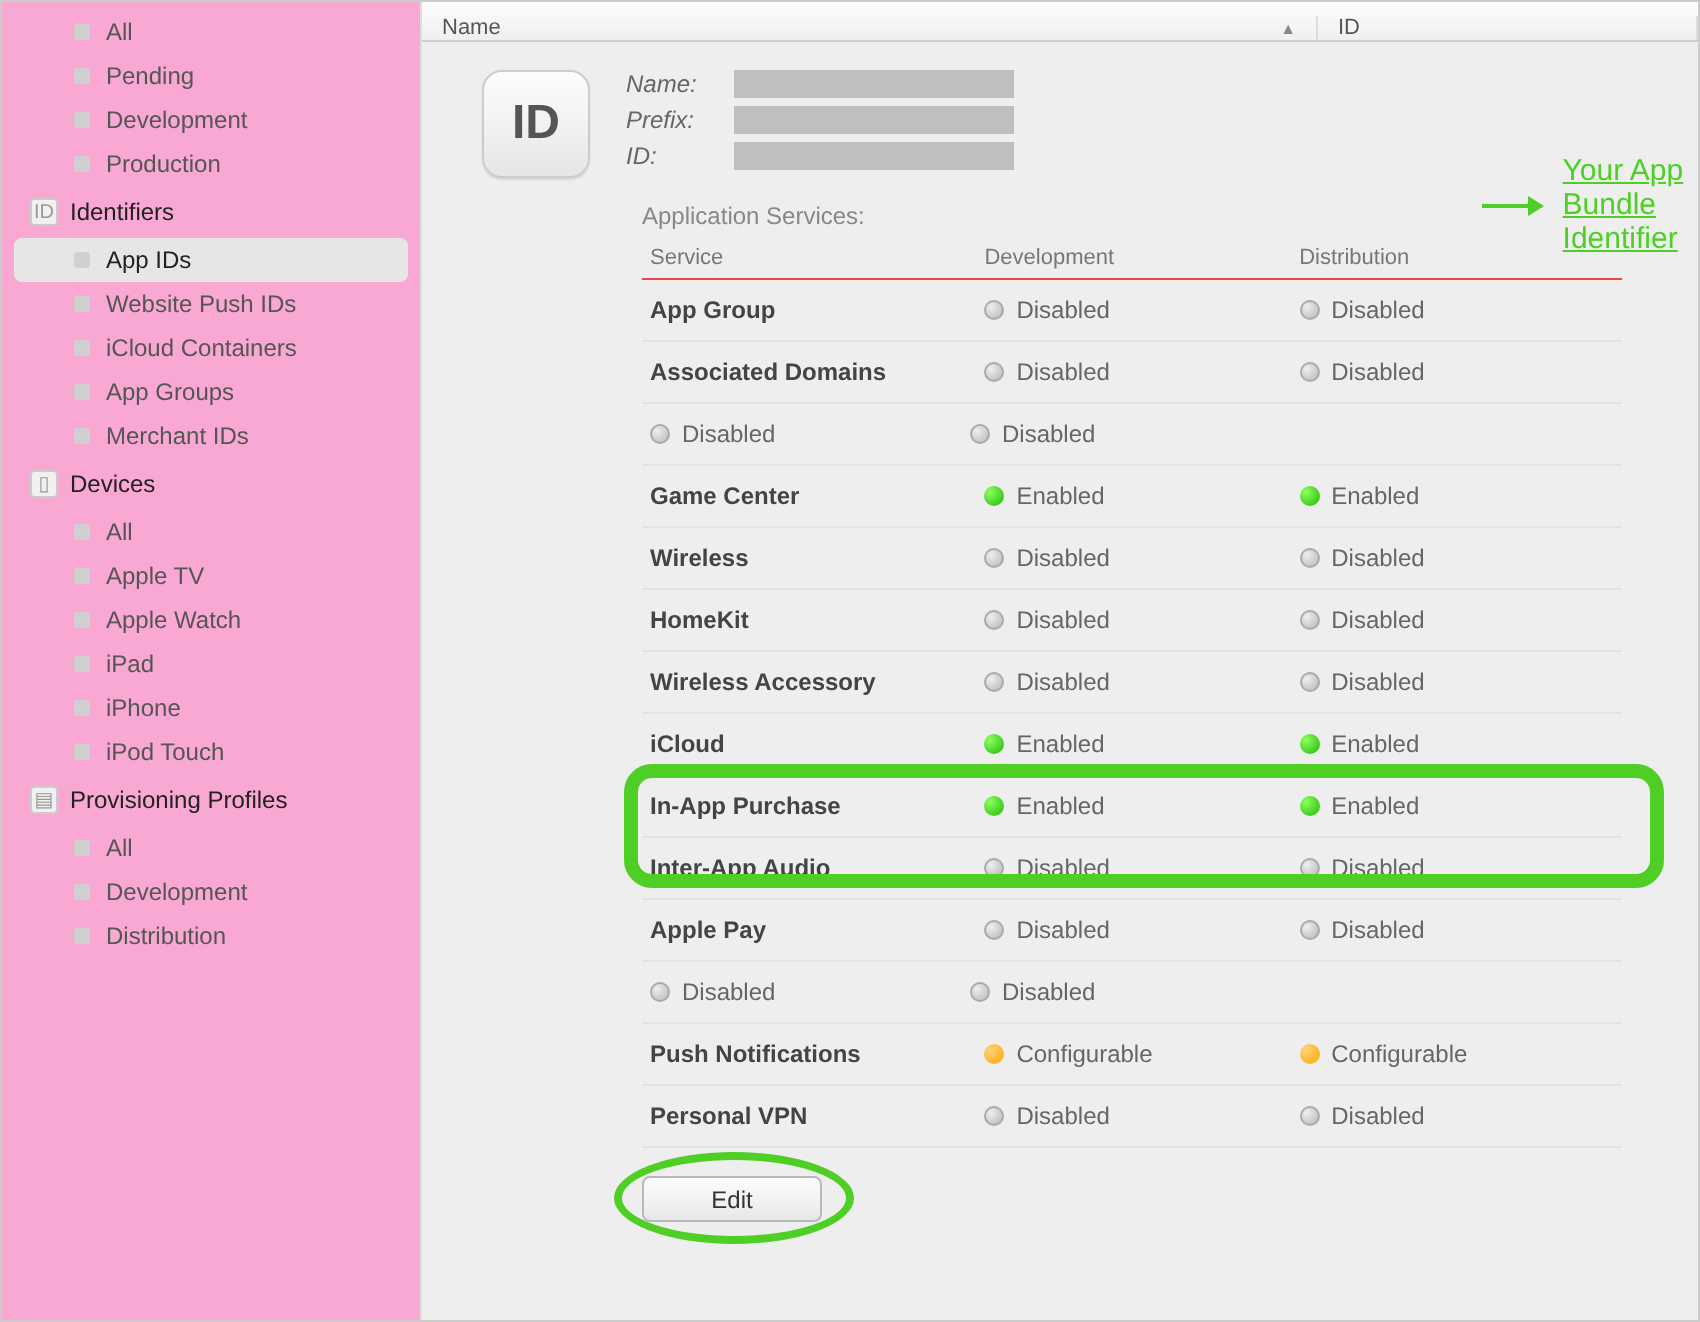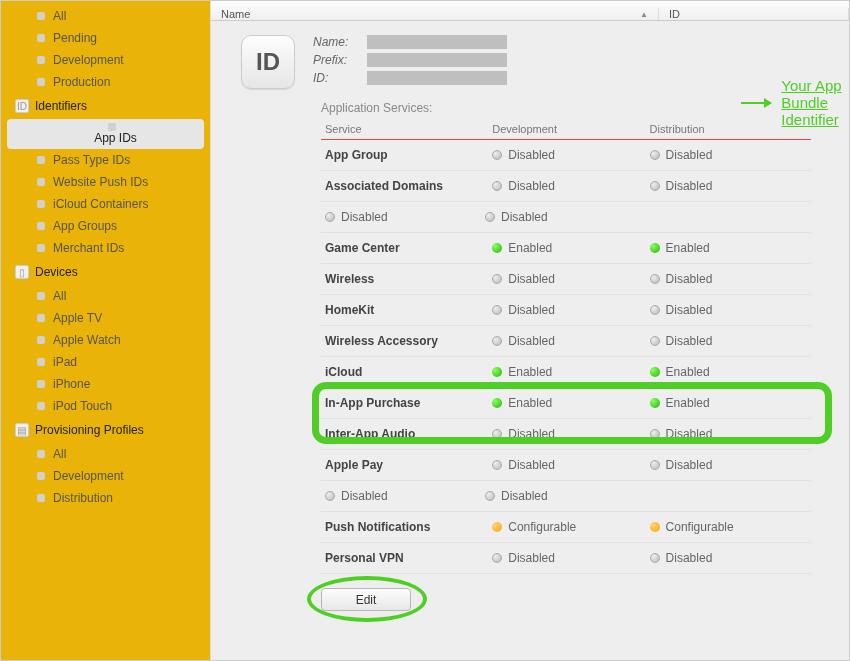--- a/index.html
+++ b/index.html
@@ -15,21 +15,21 @@
     }
     .container {
       display: flex;
       width: 100%;
       height: 100%;
       border: 1px solid #ccc;
     }
     
     .sidebar {
       width: 210px;
-      background: #eab308;
+      background: #f9a8d4;
       border-right: 1px solid #ddd;
       padding-top: 4px;
       overflow-y: auto;
     }
     .sidebar-group-header {
       display: flex;
       align-items: center;
       padding: 6px 10px 6px 14px;
       font-size: 12px;
       font-weight: 500;
@@ -55,21 +55,20 @@
       font-size: 12px;
       color: #555;
       cursor: pointer;
     }
     .sidebar-item.selected {
       background: #e6e6e6;
       border-radius: 4px;
       margin: 0 6px;
       padding-left: 30px;
       color: #222;
-      flex-direction: column;
     }
     .sidebar-item .bullet {
       width: 8px;
       height: 8px;
       border-radius: 2px;
       background: #d0d0d0;
       margin-right: 8px;
       flex-shrink: 0;
     }
     
@@ -280,24 +279,20 @@
       <span class="hdr-icon">ID</span>
       <span>Identifiers</span>
     </div>
     <div id="identifiers-items">
         <div class="sidebar-item selected">
           <span class="bullet"></span>
           <span>App IDs</span>
         </div>
         <div class="sidebar-item">
           <span class="bullet"></span>
-          <span>Pass Type IDs</span>
-        </div>
-        <div class="sidebar-item">
-          <span class="bullet"></span>
           <span>Website Push IDs</span>
         </div>
         <div class="sidebar-item">
           <span class="bullet"></span>
           <span>iCloud Containers</span>
         </div>
         <div class="sidebar-item">
           <span class="bullet"></span>
           <span>App Groups</span>
         </div>

